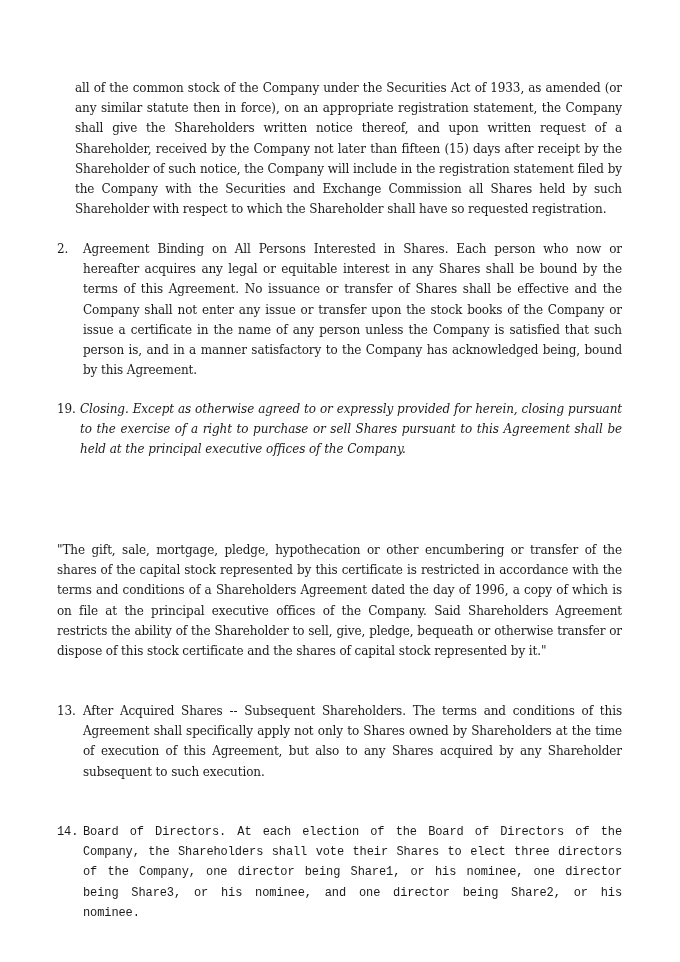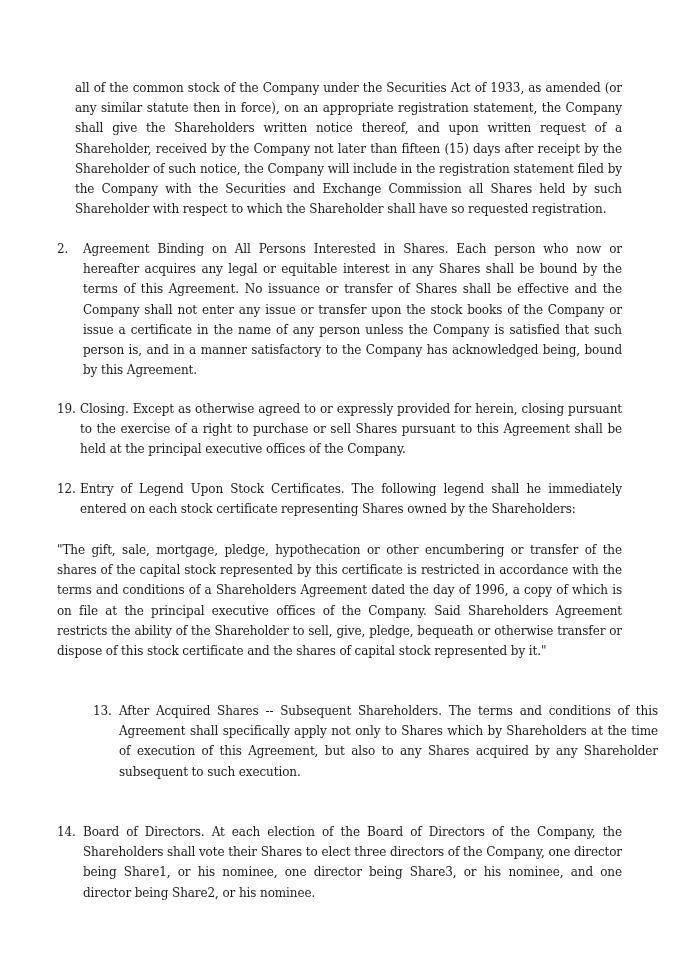--- a/index.html
+++ b/index.html
@@ -53,51 +53,47 @@
     text-align-last: left;
   }
   .item-10 { top: 239px; }
   .item-11 { top: 399px; }
   .item-12 { top: 479px; }
   .legend-quote {
     left: 57px;
     top: 540px;
     width: 565px;
   }
-  .item-13 { top: 701px; margin-left: 36px; }
-  .item-14 { top: 822px; }
-  .item-11 .body, .item-12 .body { margin-left: 23px; }
+  .item-13 { top: 701px; }
+  .item-14 { top: 822px; font-family: Liberation Mono, monospace; }
+  .item-11 .body, .item-12 .body { margin-left: 23px; font-style: italic; }
 </style>
 </head>
 <body>
 
 <div class="page">
 
   <p class="para intro">all of the common stock of the Company under the Securities Act of 1933, as amended (or any similar statute then in force), on an appropriate registration statement, the Company shall give the Shareholders written notice thereof, and upon written request of a Shareholder, received by the Company not later than fifteen (15) days after receipt by the Shareholder of such notice, the Company will include in the registration statement filed by the Company with the Securities and Exchange Commission all Shares held by such Shareholder with respect to which the Shareholder shall have so requested registration.</p>
 
   <div class="para item item-10">
     <span class="num">2.</span>
     <span class="body">Agreement Binding on All Persons Interested in Shares.  Each person who now or hereafter acquires any legal or equitable interest in any Shares shall be bound by the terms of this Agreement. No issuance or transfer of Shares shall  be effective and the Company shall not enter any issue or transfer upon the stock books of the Company or issue a certificate in the name of any person unless the Company is satisfied that such person is, and in a manner satisfactory to the Company has acknowledged being, bound by this Agreement.</span>
   </div>
 
   <div class="para item item-11">
     <span class="num">19.</span>
     <span class="body">Closing. Except as otherwise agreed to or expressly provided for herein, closing pursuant to the exercise of a right to purchase or sell Shares pursuant to this Agreement shall be held at the principal executive offices of the Company.</span>
   </div>
 
-  <div class="para item item-12">
-    <span class="num">12.</span>
-    <span class="body">Entry of Legend Upon Stock  Certificates.  The following legend shall he immediately entered on each  stock certificate representing Shares owned by the Shareholders:</span>
-  </div>
 
   <p class="para legend-quote">"The gift, sale, mortgage, pledge, hypothecation or other encumbering or transfer of the shares of the capital stock represented by this certificate is restricted in accordance with  the terms  and  conditions  of  a Shareholders Agreement dated the   day of  1996, a copy of which is on file at  the principal executive offices of the Company.   Said Shareholders Agreement restricts the ability of the Shareholder to sell, give, pledge, bequeath or otherwise transfer or dispose of this stock certificate and the shares  of capital stock represented by it."</p>
 
   <div class="para item item-13">
     <span class="num">13.</span>
-    <span class="body">After Acquired Shares -- Subsequent Shareholders. The terms and conditions of this Agreement shall specifically apply not only to Shares which by Shareholders at the time of execution of this Agreement, but also to any Shares acquired by any Shareholder subsequent to such execution.</span>
+    <span class="body">After Acquired Shares -- Subsequent Shareholders. The terms and conditions of this Agreement shall specifically apply not only to Shares owned by Shareholders at the time of execution of this Agreement, but also to any Shares acquired by any Shareholder subsequent to such execution.</span>
   </div>
 
   <div class="para item item-14">
     <span class="num">14.</span>
     <span class="body">Board of Directors. At each election of the Board of Directors of the Company, the Shareholders shall vote their Shares to elect three directors of the Company, one director being Share1, or his nominee, one director being Share3, or his nominee, and one director being Share2, or his nominee.</span>
   </div>
 
 </div>
 
 </body></html>

